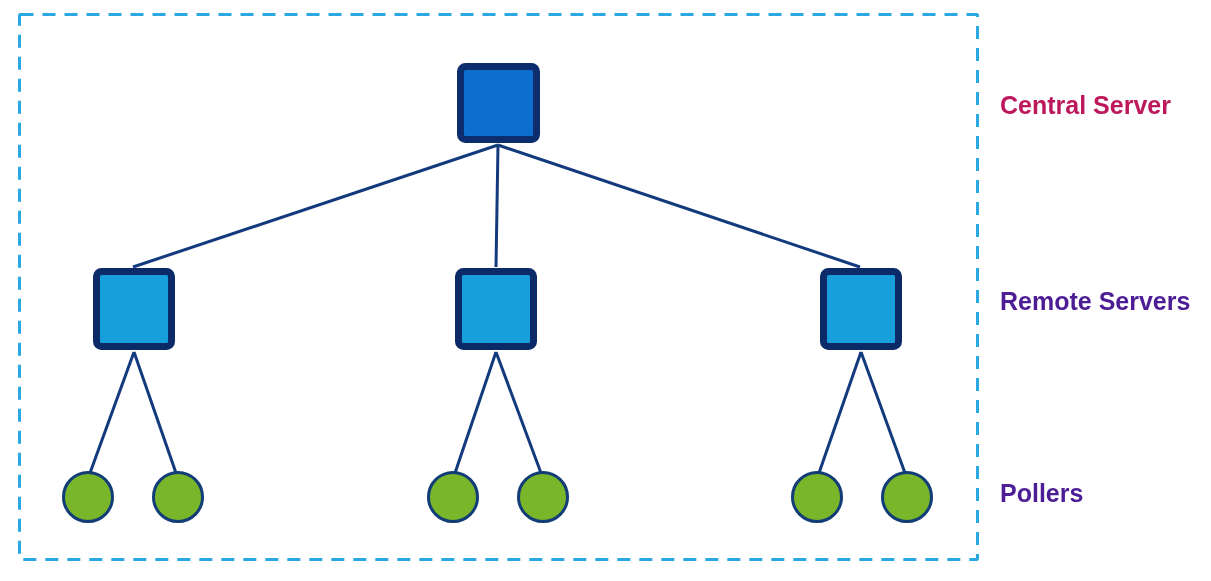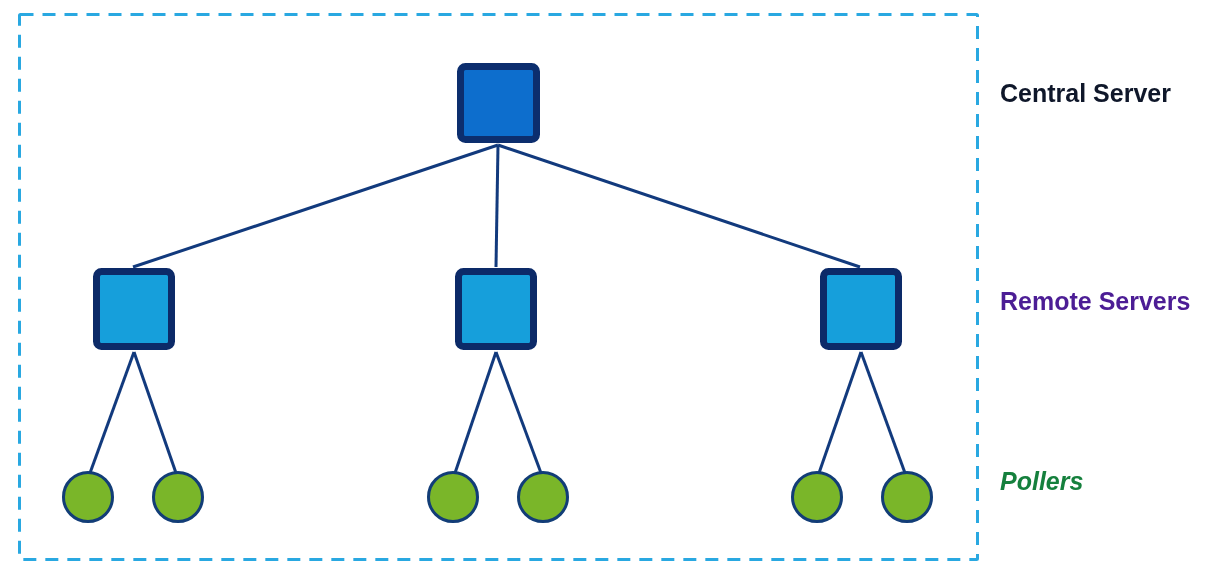--- a/index.html
+++ b/index.html
@@ -21,23 +21,23 @@
     top: 0;
   }
   .tier-label {
     position: absolute;
     left: 1000px;
     font-size: 25px;
     font-weight: bold;
     white-space: nowrap;
     line-height: 1.1;
   }
-  .label-central { top: 80px;  color: #0f172a; }
+  .label-central { top: 92px;  color: #be185d; }
   .label-remote  { top: 288px; color: #4c1d95; }
-  .label-pollers { top: 468px; color: #15803d; font-style: italic; }
+  .label-pollers { top: 480px; color: #4c1d95; }
 </style>
 </head>
 <body>
 
 <div class="canvas">
 
   <svg class="diagram-svg" width="1211" height="581" viewBox="0 0 1211 581">
 
     <rect x="19.5" y="14.5" width="958" height="545" fill="none" stroke-width="3" stroke-dasharray="13 9" rx="1" stroke="#29a8e1"></rect>
 

